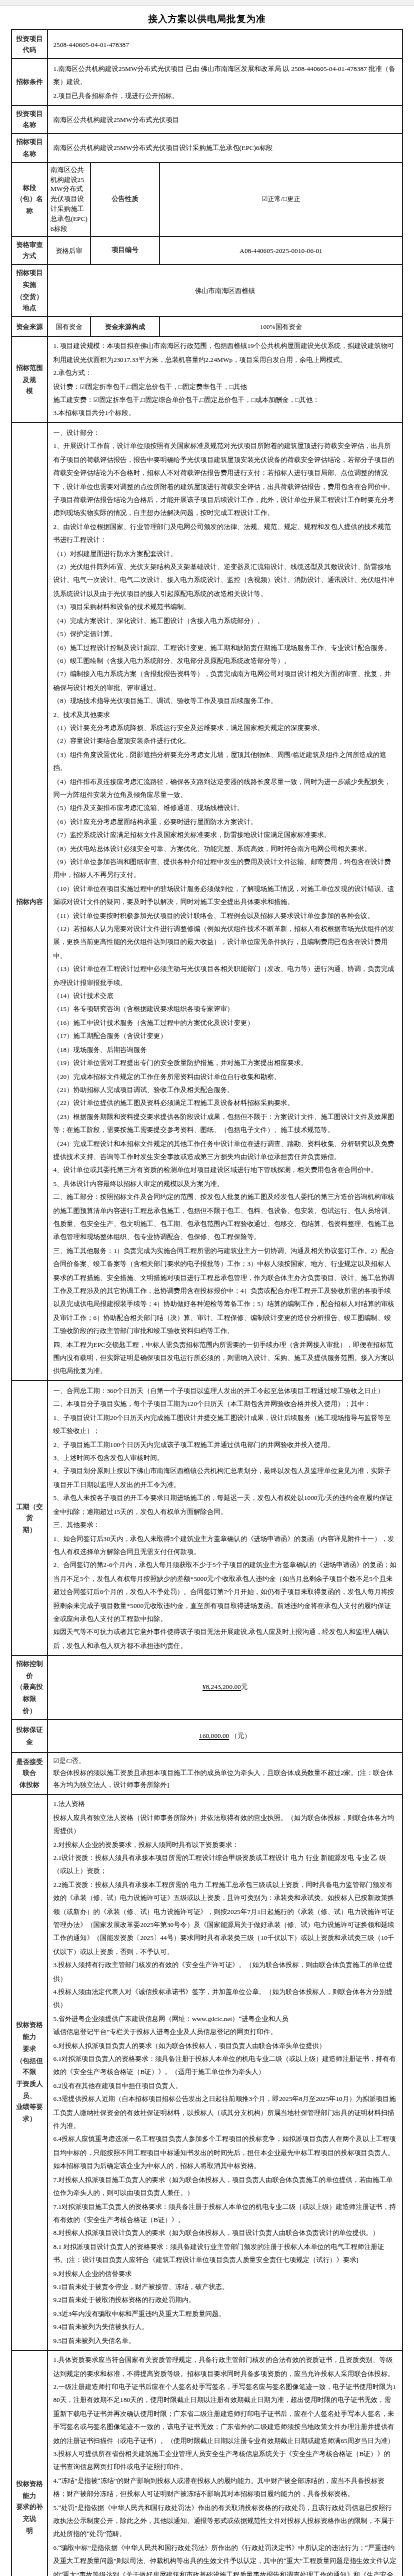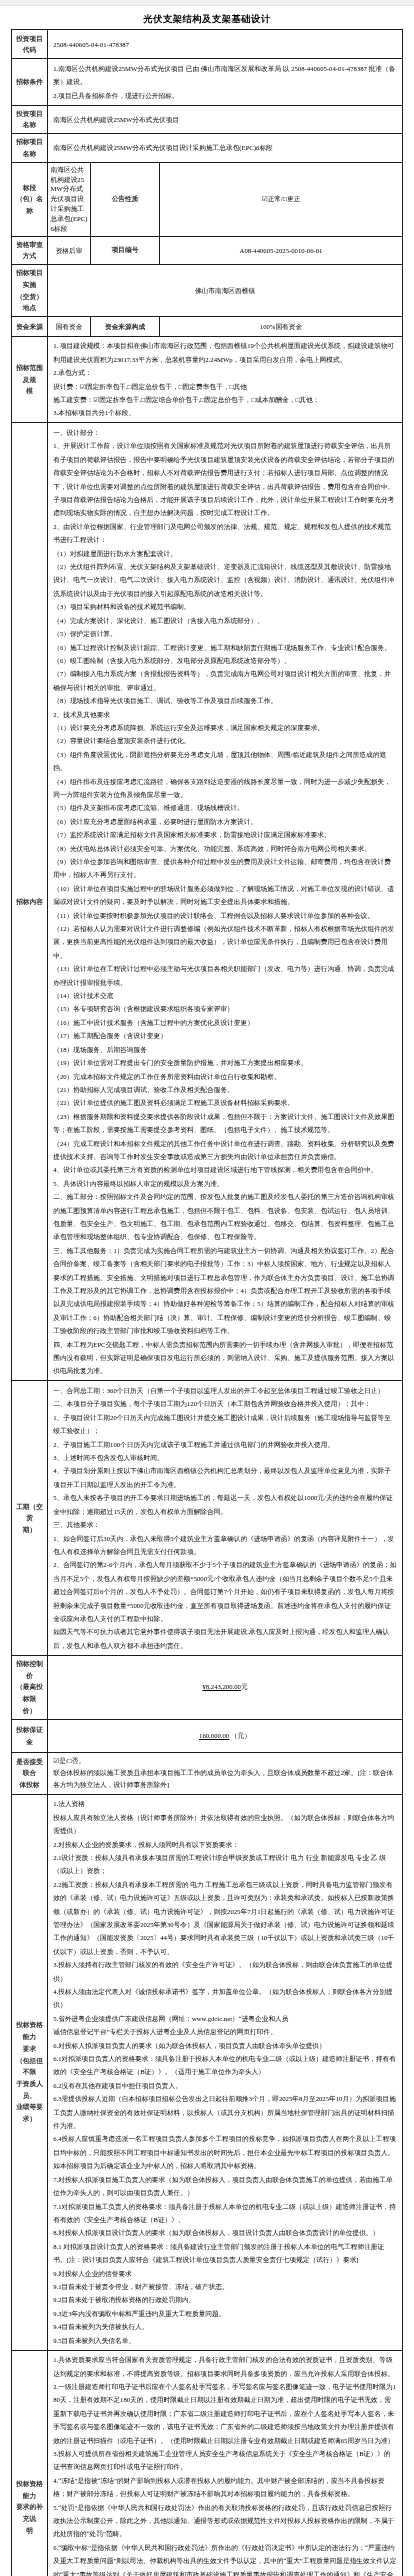--- a/index.html
+++ b/index.html
@@ -16,21 +16,21 @@
   .val{flex:1 1 auto;padding:2.6px 5.2px;line-height:13.4px;white-space:pre-wrap;word-break:break-all;}
   .val.c{display:flex;align-items:center;justify-content:center;text-align:center;}
   .w68{width:35px;}.w83{width:43px;flex:none;}
   .w134{width:69px;flex:none;}
   .u{text-decoration:underline;}
 </style>
 </head>
 <body>
 
 <div class="topbar"></div>
-<div class="page-title">光伏支架结构及支架基础设计</div>
+<div class="page-title">接入方案以供电局批复为准</div>
 
 <div class="t">
 
   <div class="row" style="min-height:19.6px">
     <div class="cell lbl w68">投资项目代码</div>
     <div class="cell val" style="display:flex;align-items:center">2508-440605-04-01-478387</div>
   </div>
 
   <div class="row" style="min-height:37px">
     <div class="cell lbl w68">招标条件</div>

